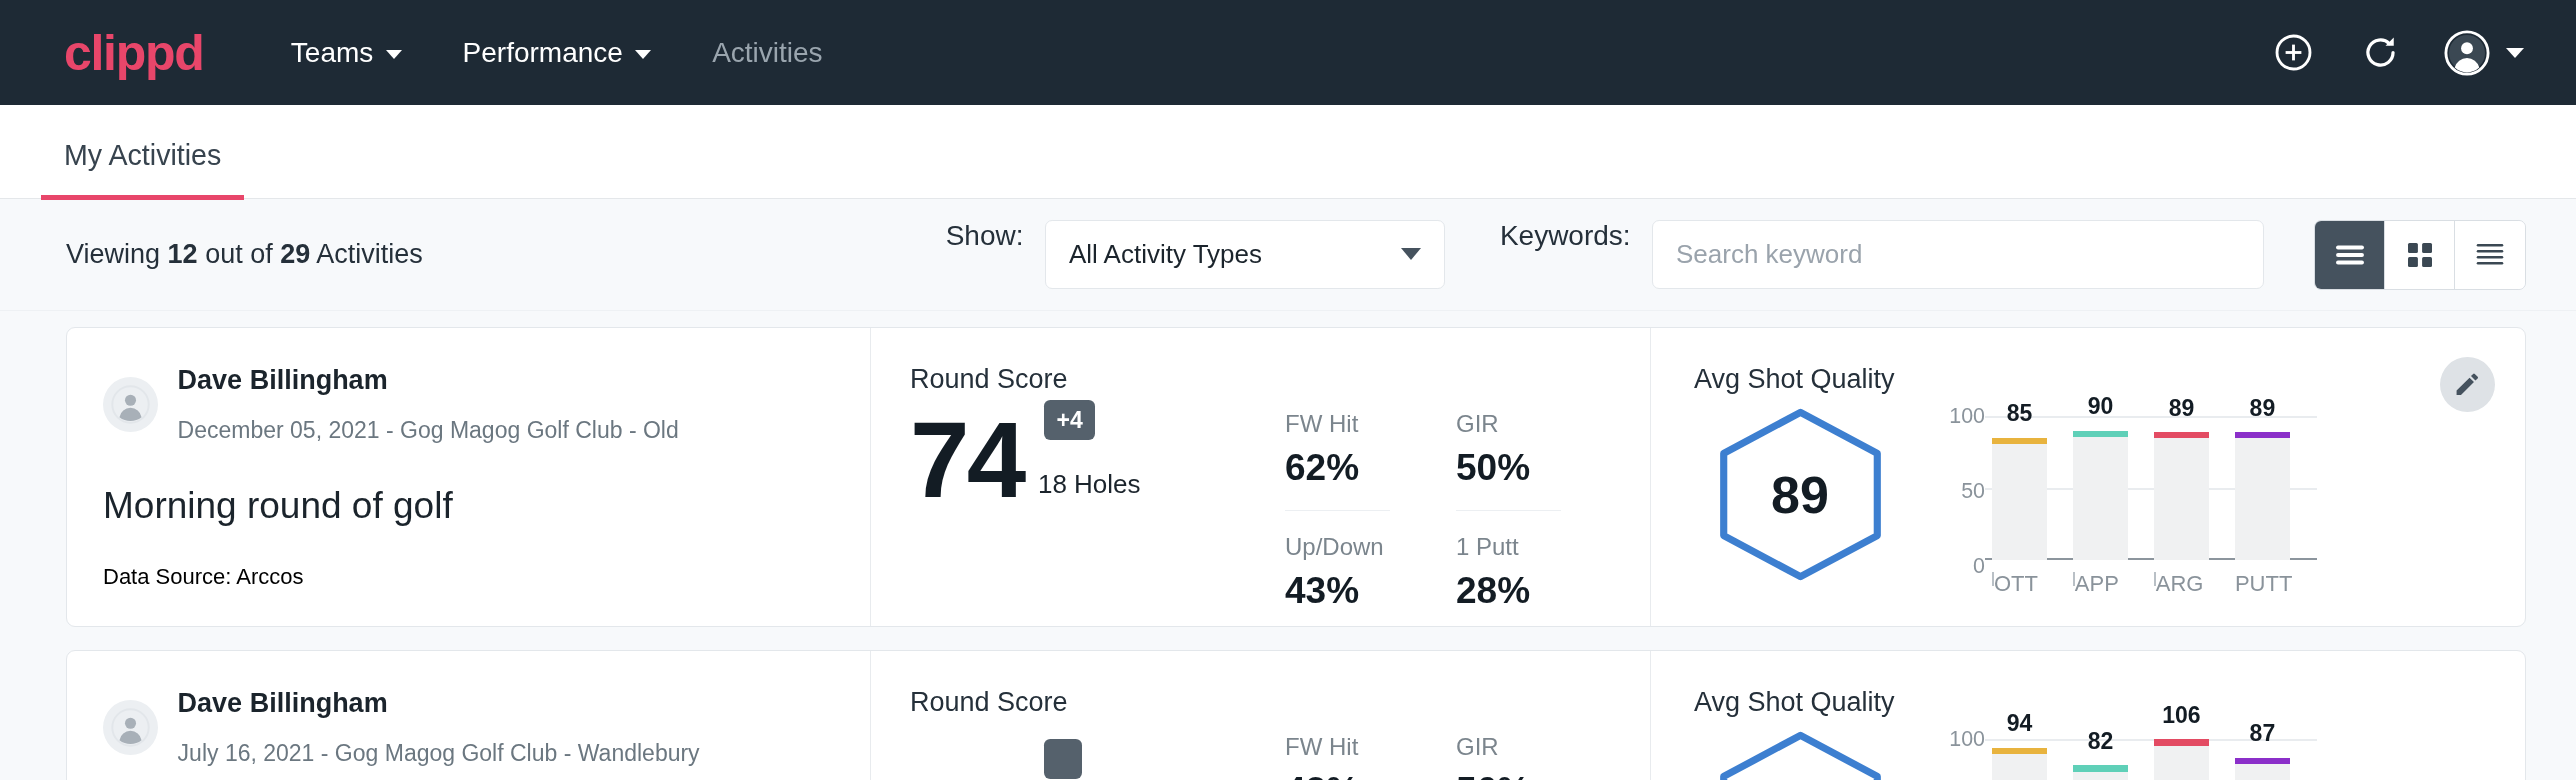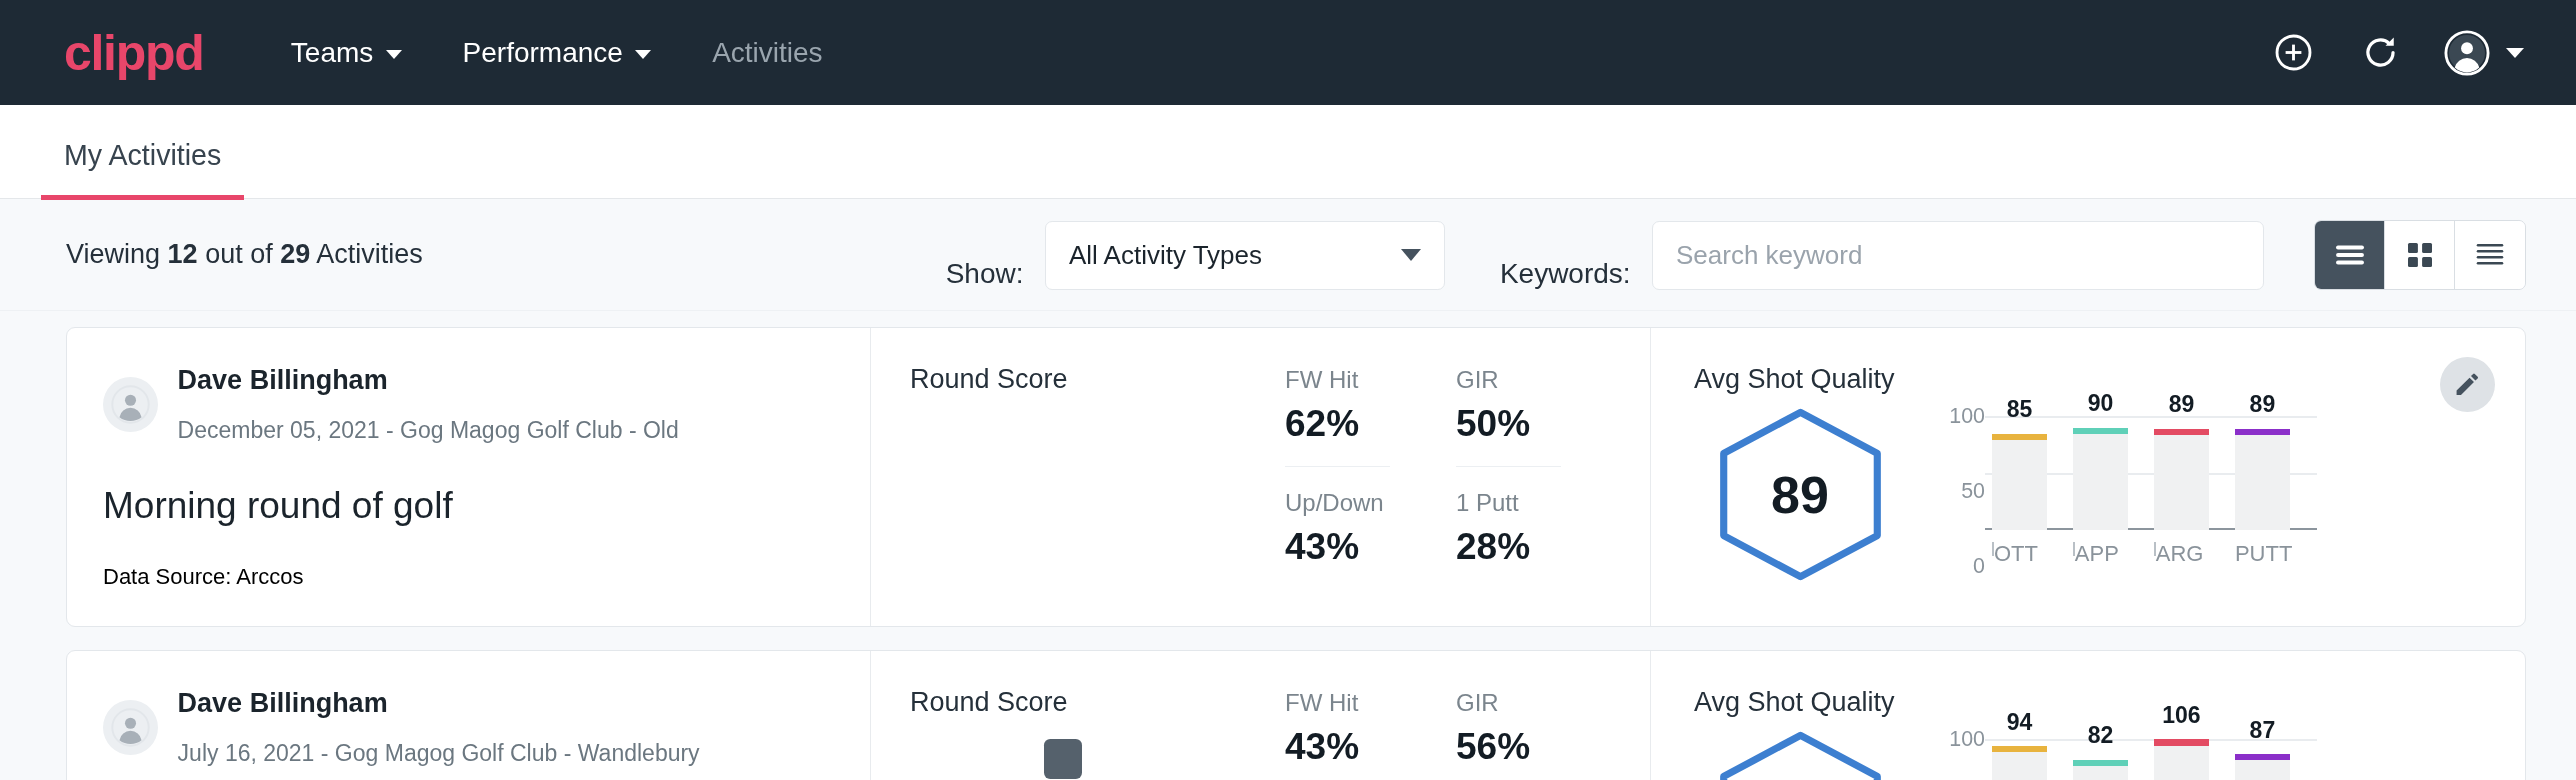--- a/index.html
+++ b/index.html
@@ -87,21 +87,21 @@
     background: #f7f9fb;
     display: flex;
     align-items: center;
     padding: 0 50px 0 66px;
     border-bottom: 0.9px solid #eef1f4;
   }
   .viewing { font-size: 27px; color: #25303a; }
   .viewing b { font-weight: 700; }
   .filter-right {
     margin-left: auto;
-    display: flex; align-items: flex-end; gap: 0;
+    display: flex; align-items: flex-start; gap: 0;
   }
   .lbl { font-size: 28px; color: #25303a; margin-right: 21.4px; }
   .select {
     width: 400px; height: 69px;
     background: #ffffff;
     border: 1.8px solid #e3e7eb;
     border-radius: 7.1px;
     display: flex; align-items: center;
     padding: 0 23px;
     font-size: 26px; color: #1b242c;
@@ -190,20 +190,21 @@
     position: absolute; left: 134px; top: -10.7px;
   }
   .score-holes { font-size: 26px; color: #1b242c; margin-left: 14.3px; padding-bottom: 9px; }
 
   .stats-grid {
     display: grid;
     grid-template-columns: 105px 105px;
     column-gap: 66px;
     align-content: start;
     padding-top: 1.8px;
+    margin-top: 44px;
   }
   .stat-label { font-size: 24px; color: #7b858d; }
   .stat-val { font-size: 37px; font-weight: 700; color: #131c24; margin-top: 9px; }
   .stat-cell.bordered { border-bottom: 1.8px solid #eceff2; padding-bottom: 21.4px; margin-bottom: 21.4px; }
 
   .asq-row { display: flex; align-items: flex-start; margin-top: 1.8px; }
   .hexwrap { width: 212px; display:flex; justify-content:center; margin-top: 10.7px; }
   .hexval {
     position: absolute; inset: 0;
     display: flex; align-items: center; justify-content: center;
@@ -211,21 +212,21 @@
   }
 
   
   .chart { margin-left: 27px; margin-top: 19.6px; display: flex; }
   .y-axis {
     width: 52px; height: 150px; position: relative;
     font-size: 21.4px; color: #8a939b; text-align: right;
   }
   .y-axis span { position: absolute; right: 0; transform: translateY(-50%); }
   .plot { position: relative; width: 312px; }
-  .grid-area { position: relative; height: 114px; }
+  .grid-area { position: relative; height: 144px; }
   .gridline { position: absolute; left: 0; right: -19.6px; height: 1.8px; background: #e9ecef; }
   .baseline { position: absolute; left: 0; right: -19.6px; bottom: 0; height: 2.7px; background: #8c959d; }
   .bars { position: absolute; inset: 0; display: flex; justify-content: space-between; align-items: flex-end; padding: 0 7.1px; }
   .bar-wrap { width: 55px; position: relative; height: 100%; display: flex; flex-direction: column; justify-content: flex-end; }
   .bar-val {
     position: absolute; width: 100%; text-align: center;
     font-size: 23px; font-weight: 700; color: #131c24;
   }
   .bar-body { width: 100%; background: #f0f1f2; }
   .bar-cap { width: 100%; height: 6.2px; }
@@ -356,20 +357,25 @@
       </div>
       <div class="card-title">Morning round of golf</div>
       <div class="card-source">
         <span>Data Source: </span><span>Arccos</span>
       </div>
     </div>
 
     <div class="card-col col-mid">
       <div class="rs-block">
         <div class="blk-label">Round Score</div>
+        <div class="score-row">
+          <span class="score-num">74</span>
+          <span class="score-badge">+4</span>
+          <span class="score-holes">18 Holes</span>
+        </div>
       </div>
 
       <div class="stats-grid">
         <div class="stat-cell bordered">
           <div class="stat-label">FW Hit</div>
           <div class="stat-val">62%</div>
         </div>
         <div class="stat-cell bordered">
           <div class="stat-label">GIR</div>
           <div class="stat-val">50%</div>

